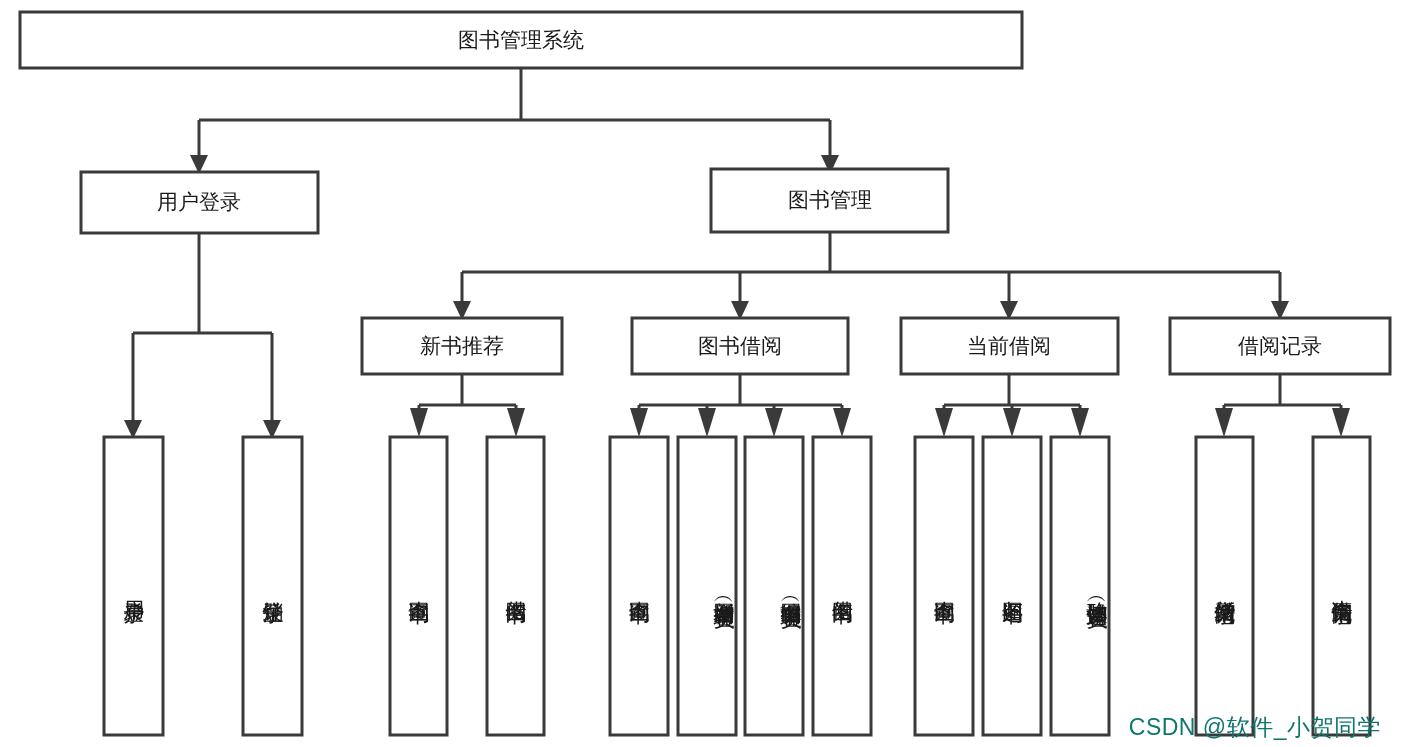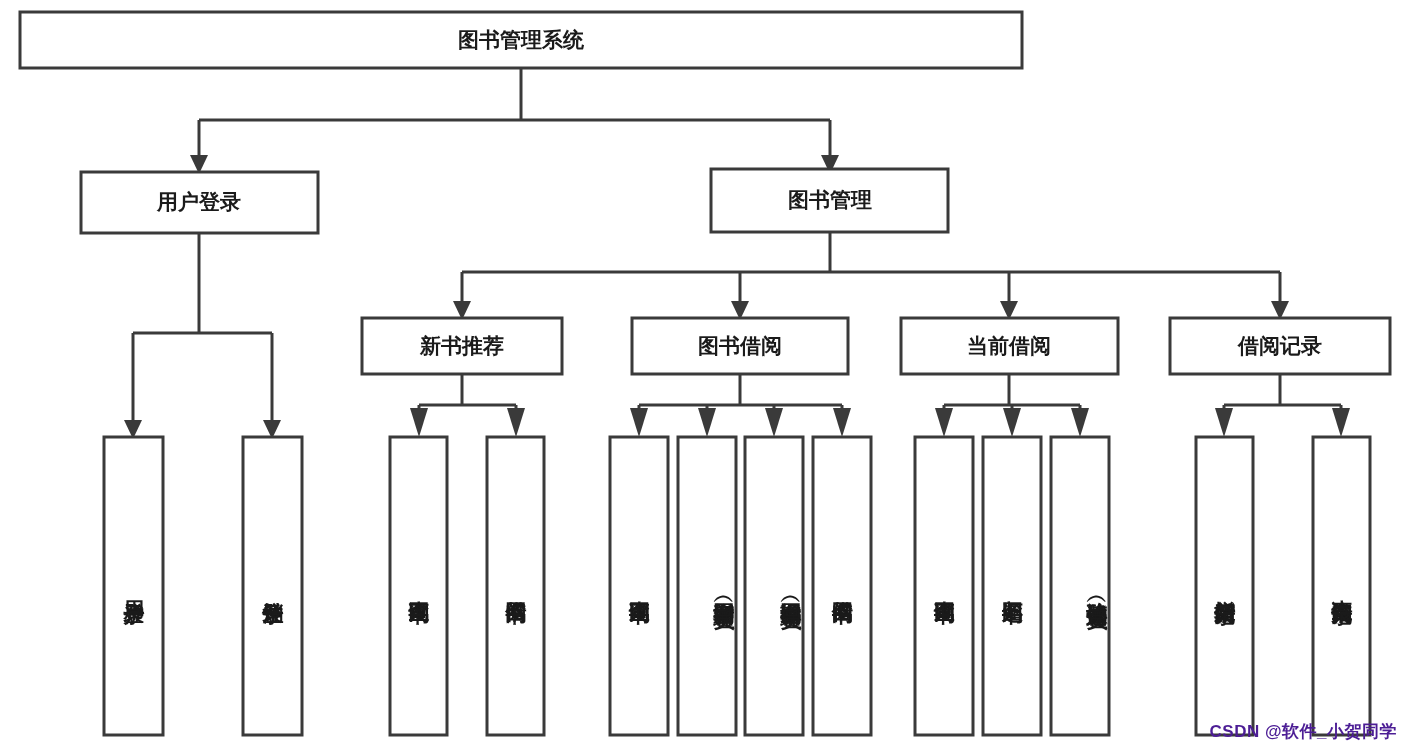--- a/index.html
+++ b/index.html
@@ -11,21 +11,20 @@
     width: 1405px;
     height: 747px;
     font-family: "Liberation Sans", "DejaVu Sans", sans-serif;
     overflow: hidden;
   }
   #diagram-root {
     position: relative;
     width: 1405px;
     height: 747px;
     background: #ffffff;
-    font-weight: bold;
   }
   svg.flow-canvas {
     position: absolute;
     left: 0;
     top: 0;
     width: 1405px;
     height: 747px;
     display: block;
   }
   .node-box {
@@ -65,25 +64,25 @@
     white-space: nowrap;
     pointer-events: none;
   }
   .vlabel-wrap.top-align {
     align-items: flex-start;
     padding-top: 6px;
     box-sizing: border-box;
   }
   .watermark {
     position: absolute;
-    right: 8px;
+    right: 24px;
     bottom: 4px;
     font-family: "Liberation Sans", "DejaVu Sans", sans-serif;
-    font-size: 17px;
-    color: #4c1d95;
+    font-size: 23px;
+    color: #0f766e;
     letter-spacing: 0.5px;
     white-space: nowrap;
   }
 </style>
 </head>
 <body>
 
 <div id="diagram-root">
 
   <svg class="flow-canvas" viewBox="0 0 1405 747">

